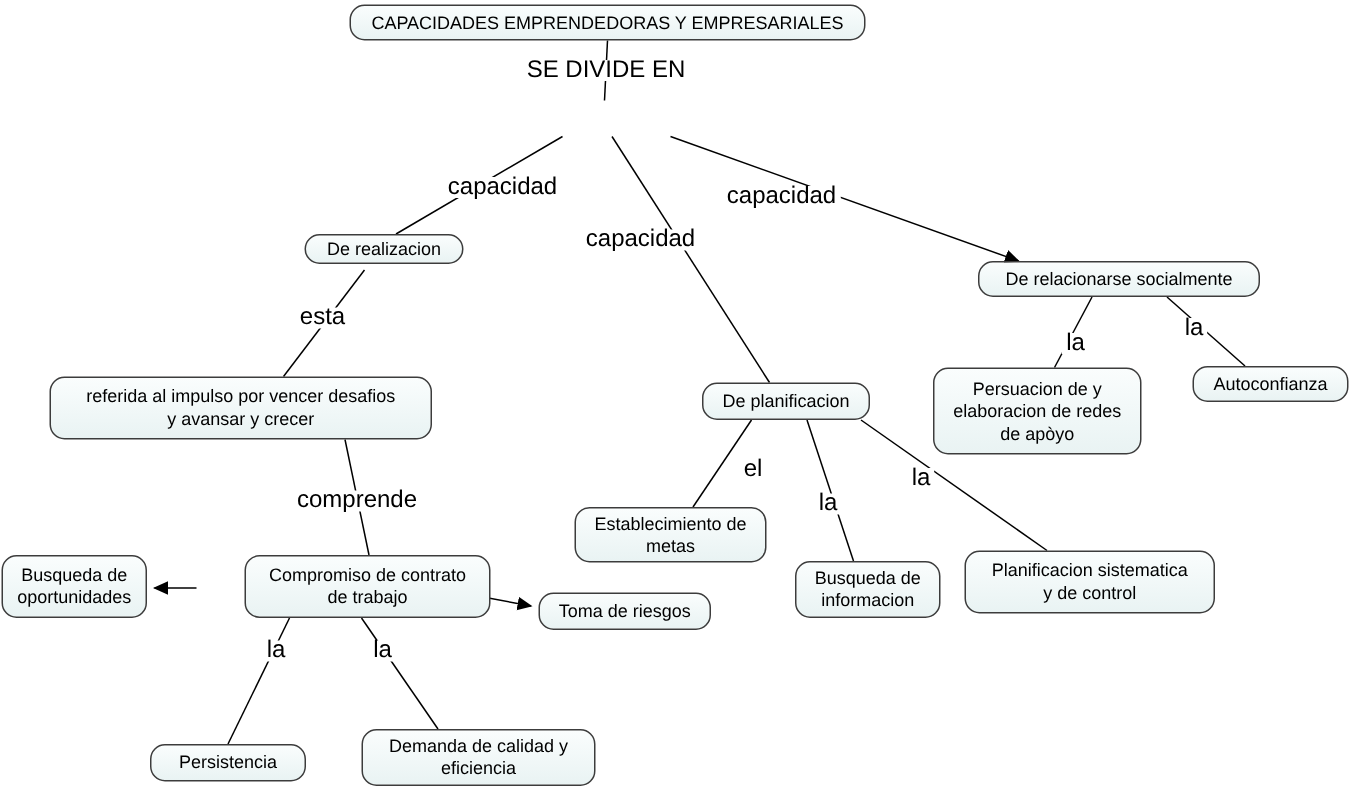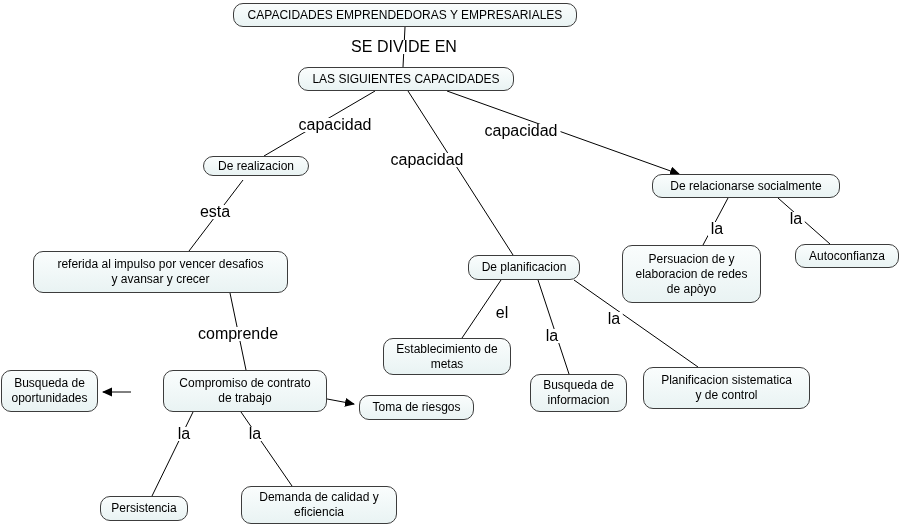--- a/index.html
+++ b/index.html
@@ -73,30 +73,29 @@
     <line x1="193" y1="412" x2="152" y2="496"></line>
     <line x1="241" y1="412" x2="292" y2="486"></line>
     <line x1="501" y1="280" x2="462" y2="338"></line>
     <line x1="538" y1="280" x2="569" y2="374"></line>
     <line x1="574" y1="280" x2="698" y2="367"></line>
     <line x1="728" y1="198" x2="703" y2="245"></line>
     <line x1="778" y1="198" x2="830" y2="244"></line>
   </svg>
 
   <div class="node" style="left:233px; top:3px; width:344px; height:24px;">CAPACIDADES EMPRENDEDORAS Y EMPRESARIALES</div>
-  <div class="node" style="left:298px; top:67px; width:216px; height:24px;">LAS SIGUIENTES CAPACIDADES</div>
   <div class="node" style="left:203px; top:156px; width:106px; height:20px;">De realizacion</div>
   <div class="node" style="left:33px; top:251px; width:255px; height:42px;">referida al impulso por vencer desafios
 y avansar y crecer</div>
   <div class="node" style="left:131px; top:370px; width:164px; height:42px;margin-left:32px;">Compromiso de contrato
 de trabajo</div>
   <div class="node" style="left:1px; top:370px; width:97px; height:42px;">Busqueda de
 oportunidades</div>
   <div class="node" style="left:359px; top:395px; width:115px; height:25px;">Toma de riesgos</div>
-  <div class="node" style="left:100px; top:496px; width:88px; height:25px;">Persistencia</div>
+  <div class="node" style="left:100px; top:496px; width:104px; height:25px;">Persistencia</div>
   <div class="node" style="left:241px; top:486px; width:156px; height:38px;">Demanda de calidad y
 eficiencia</div>
   <div class="node" style="left:468px; top:255px; width:112px; height:25px;">De planificacion</div>
   <div class="node" style="left:383px; top:338px; width:128px; height:37px;">Establecimiento de
 metas</div>
   <div class="node" style="left:530px; top:374px; width:97px; height:38px;">Busqueda de
 informacion</div>
   <div class="node" style="left:643px; top:367px; width:167px; height:42px;">Planificacion sistematica
 y de control</div>
   <div class="node" style="left:652px; top:174px; width:188px; height:24px;">De relacionarse socialmente</div>

